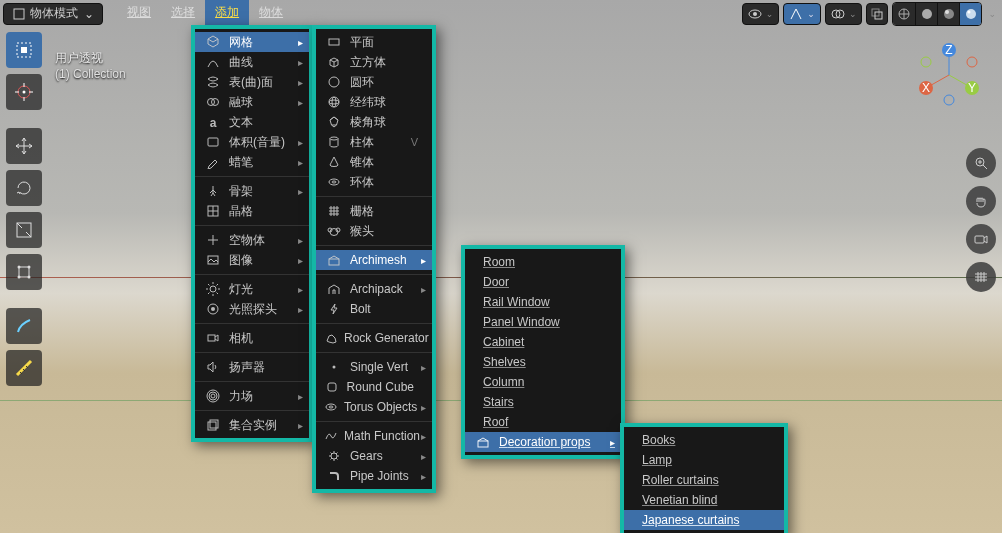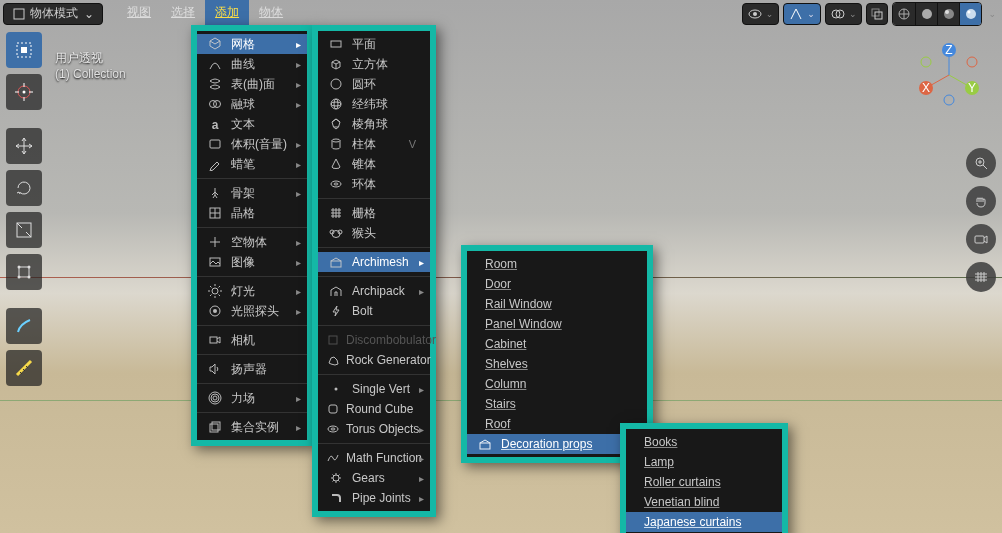--- a/index.html
+++ b/index.html
@@ -39,35 +39,35 @@
 .toolsep{ height:6px;}
 
 .rightcircles{ position:absolute; right:6px; top:148px; display:flex; flex-direction:column; gap:8px;}
 .circ{ width:30px; height:30px; border-radius:50%; background:rgba(60,60,60,.85); display:flex; align-items:center; justify-content:center;}
 
 .gizmo{ position:absolute; right:18px; top:40px; width:70px; height:70px;}
 
 .info{ position:absolute; top:50px; left:55px; color:#e0e0e0; line-height:16px; text-shadow:0 1px 2px #000;}
 .info div:first-child{ color:#eee;}
 
-.menu { position:absolute; background:#181818; border:6px solid #14b8a6; padding:3px 0; box-shadow:4px 4px 12px rgba(0,0,0,.5); }
+.menu { position:absolute; background:#181818; border:4px solid #14b8a6; padding:3px 0; box-shadow:4px 4px 12px rgba(0,0,0,.5); }
 .menu .item{ display:flex; align-items:center; height:20px; padding:0 18px 0 8px; color:#c8c8c8; white-space:nowrap; position:relative;}
 .menu .item .ico{ width:20px; display:flex; justify-content:center; margin-right:6px; opacity:.9;}
 .menu .item .arrow{ position:absolute; right:6px; font-size:10px; color:#888;}
 .menu .item .key{ position:absolute; right:14px; color:#777; font-size:11px;}
 .menu .item.highlight{ background:#3d6fa8; color:#fff;}
 .menu .item.highlight .arrow{ color:#fff;}
 .menu .item.disabled{ color:#555;}
 .menu .sep{ height:1px; background:#333; margin:4px 0;}
 .menu .item.underline span{ text-decoration:underline; text-decoration-color:#888;}
 .menu .item.underline.highlight span{ text-decoration-color:#cde;}
 
 #menu1{ top:25px; left:191px; width:122px;}
 #menu2{ top:25px; left:312px; width:124px;}
-#menu3{ top:245px; left:461px; width:192px;}
+#menu3{ top:245px; left:461px; width:164px;}
 #menu4{ top:423px; left:620px; width:168px;}
 </style>
 </head>
 <body>
 
 <div class="viewport">
   <div class="gline"></div>
 </div>
 
 <div class="topbar">
@@ -522,28 +522,20 @@
     </div>
     <div class="item">
       <span class="ico">
         <svg width="14" height="14">
           <path d="M8 2L4 8h3l-1 4 4-6H7z" fill="none" stroke="#ccc"></path>
         </svg>
       </span>
       <span>Bolt</span>
     </div>
     <div class="sep"></div>
-    <div class="item disabled">
-      <span class="ico">
-        <svg width="14" height="14">
-          <rect x="3" y="3" width="8" height="8" fill="none" stroke="#555"></rect>
-        </svg>
-      </span>
-      <span>Discombobulator</span>
-    </div>
     <div class="item">
       <span class="ico">
         <svg width="14" height="14">
           <path d="M3 10l2-5 3-1 3 3 1 4-3 1-4-1z" fill="none" stroke="#ccc"></path>
         </svg>
       </span>
       <span>Rock Generator</span>
     </div>
     <div class="sep"></div>
     <div class="item">

